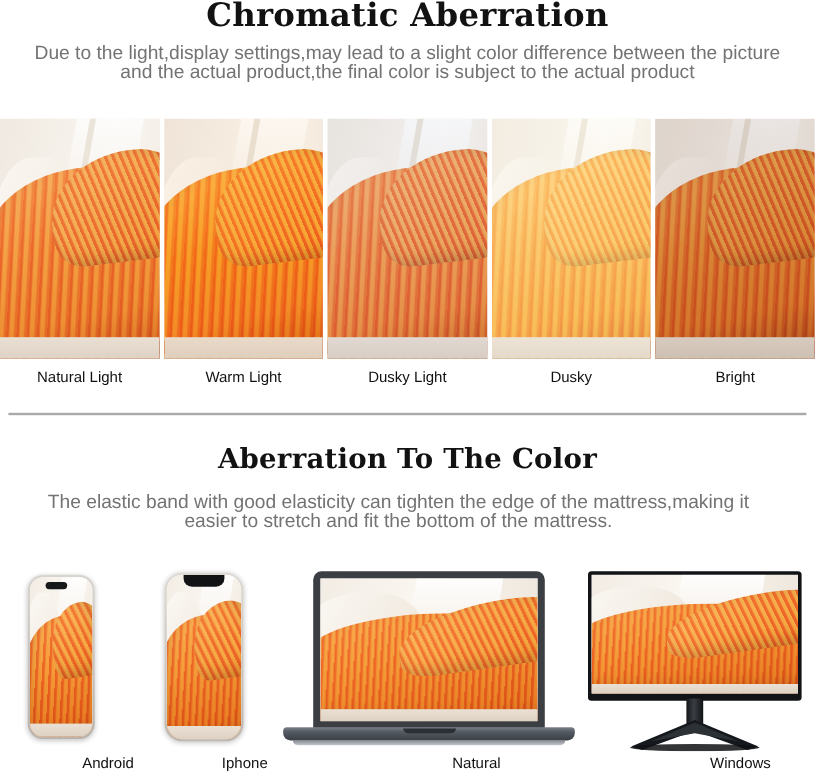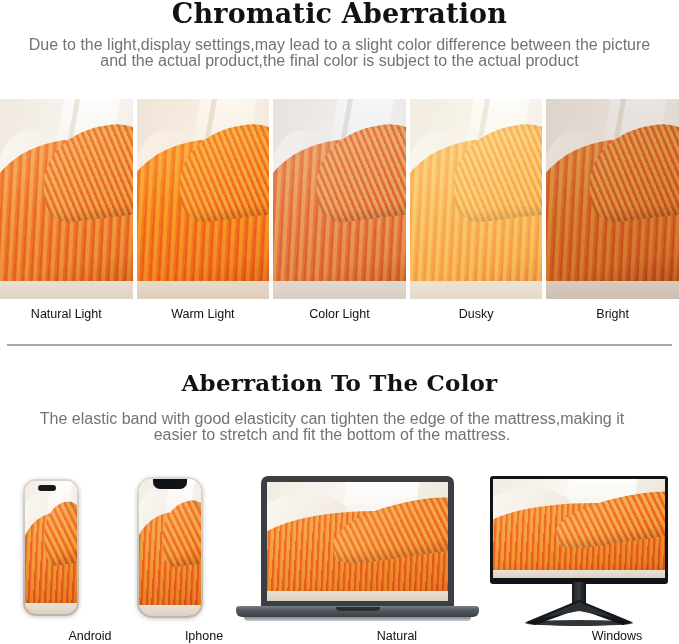--- a/index.html
+++ b/index.html
@@ -240,21 +240,21 @@
           <div class="floor"></div>
           <div class="tint" style="background:rgba(150,130,120,0.18)"></div>
           <div class="glow" style="background:rgba(0,0,0,0)"></div>
         </div>
       </div>
     </div>
 
   <div id="light-labels">
       <div class="light-label">Natural Light</div>
       <div class="light-label">Warm Light</div>
-      <div class="light-label">Color Light</div>
+      <div class="light-label">Dusky Light</div>
       <div class="light-label">Dusky</div>
       <div class="light-label">Bright</div>
     </div>
 
   <div id="divider"></div>
 
   <div class="section-title" id="title-color">Aberration To The Color</div>
 
   <div class="section-sub" id="sub-color">The elastic band with good elasticity can tighten the edge of the mattress,making it easier to stretch and fit the bottom of the mattress.</div>
 

